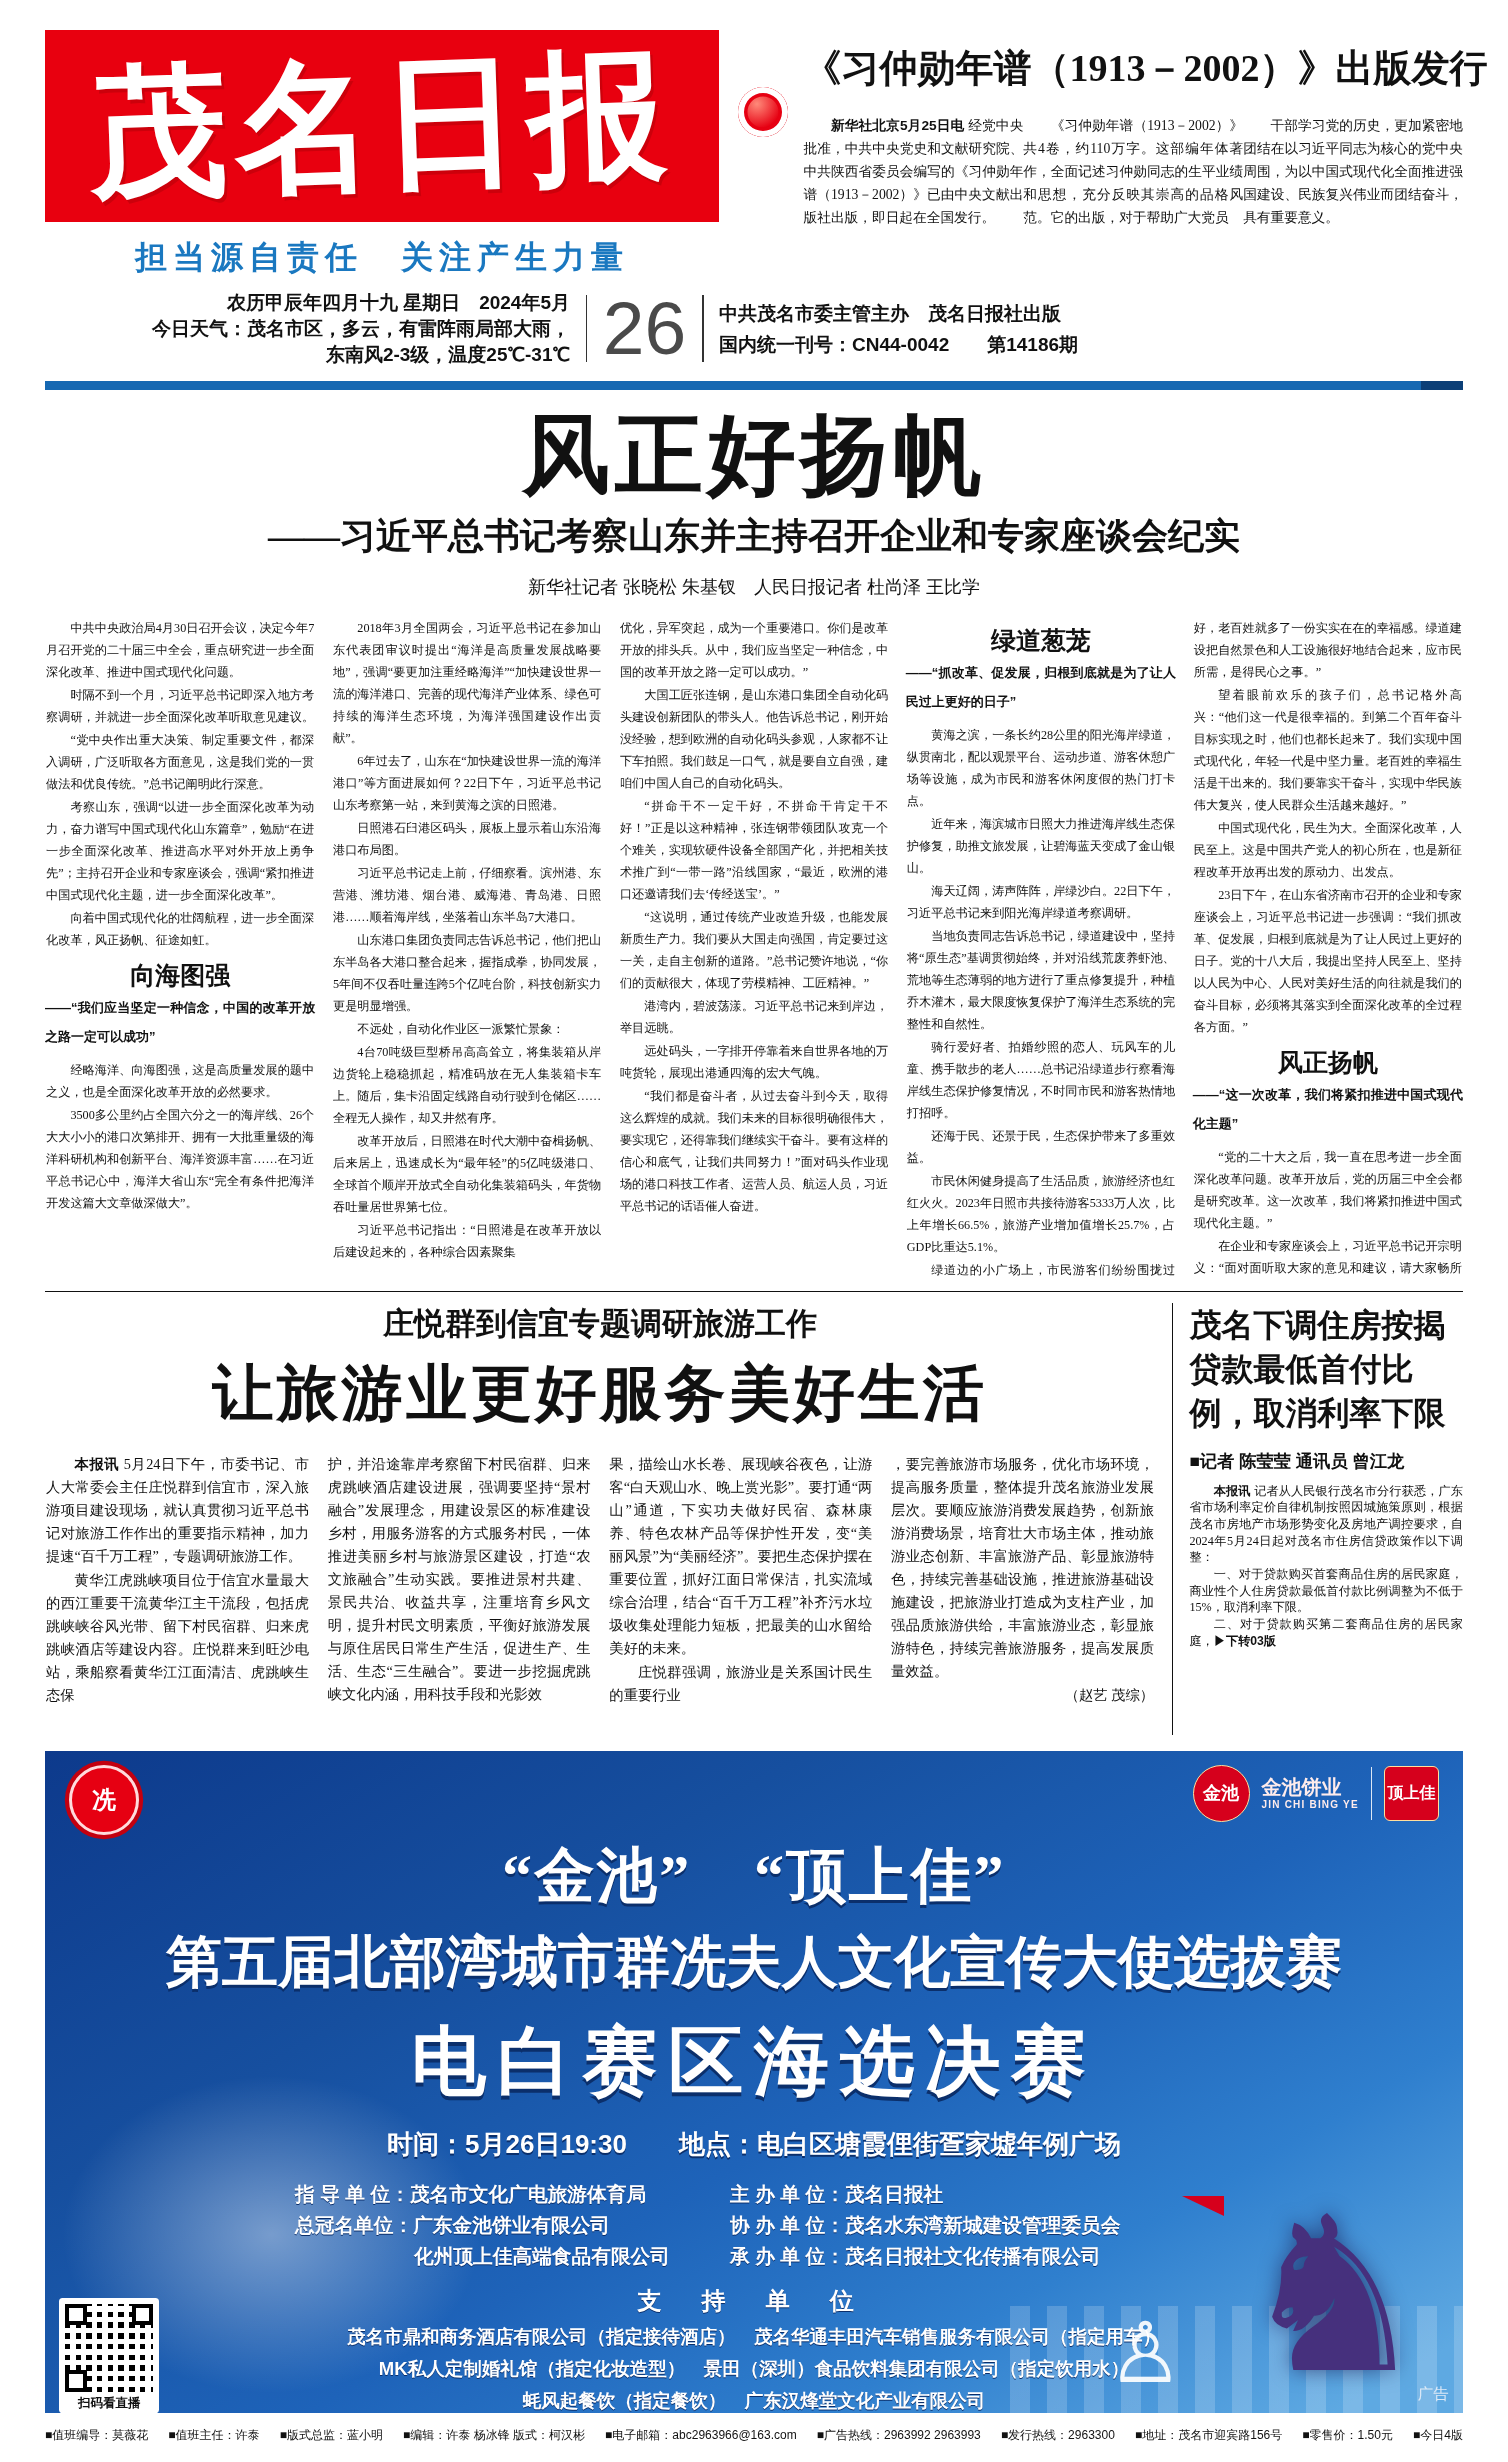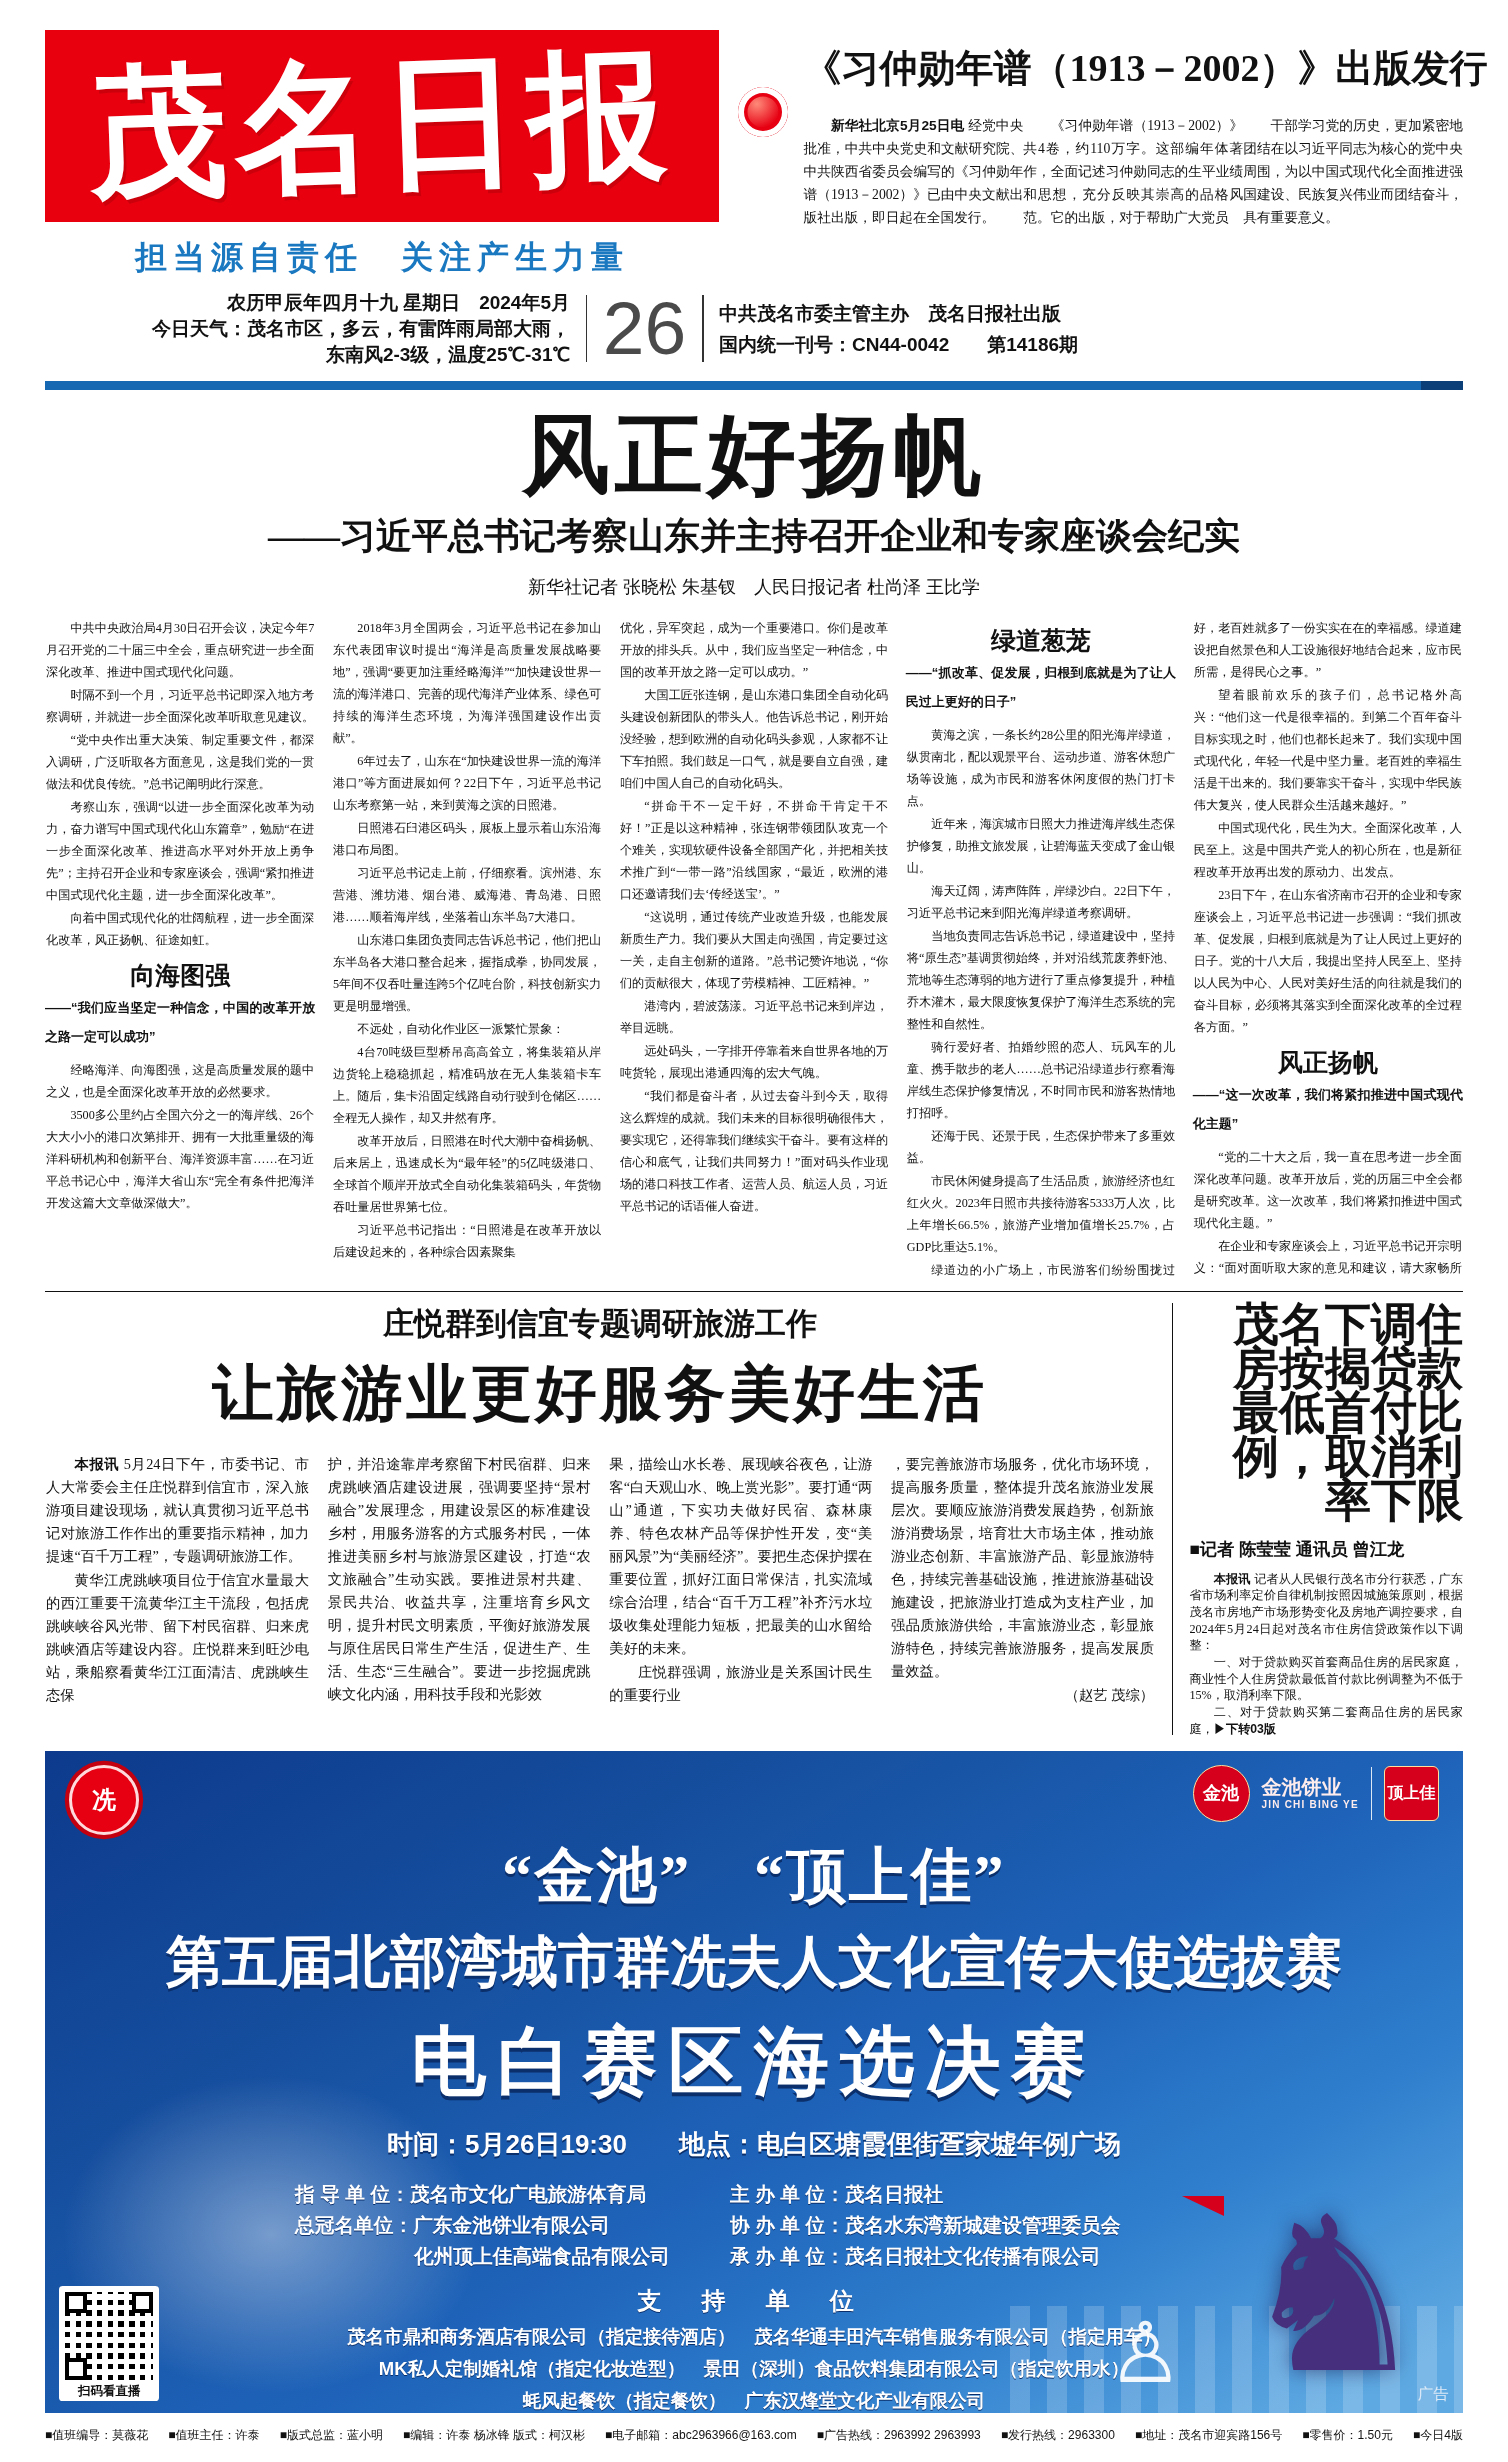--- a/index.html
+++ b/index.html
@@ -46,21 +46,21 @@
 
   
   .mid { display:flex; margin-top:13px; border-top:1.8px solid #111; padding-top:10.7px; height:444px; overflow:hidden; }
   .mid-left { width:1110px; flex:none; }
   .kicker { text-align:center; font-size:31px; font-weight:bold; }
   .mid-headline { text-align:center; font-size:61px; font-weight:bold; letter-spacing:3.6px; margin:8.4px 0 16.7px; }
   .mid-cols { display:flex; gap:16.7px; height:285px; overflow:hidden; }
   .mid-cols .col { flex:1; min-width:0; font-size:14.3px; line-height:23px; text-align:justify; }
   .credit { text-align:right !important; text-indent:0 !important; }
   .mid-right { flex:1; border-left:1.8px solid #111; margin-left:16.7px; padding-left:16.7px; min-width:0; }
-  .right-headline { font-size:46px; line-height:44px; font-weight:bold;text-align:right; }
+  .right-headline { font-size:32px; line-height:44px; font-weight:bold; }
   .right-byline { font-size:17.3px; font-family:"Liberation Sans",sans-serif; font-weight:bold; margin:14.3px 0 9.5px; }
   .right-body p { font-size:12.2px; line-height:16.7px; text-align:justify; text-indent:2em; margin:0; }
 
   
   .ad { position:relative; margin-top:15.5px; height:662px; overflow:hidden; color:#fff; text-align:center;
         font-family:"Liberation Sans",sans-serif;
         background:linear-gradient(150deg,#0d3a8c 0%,#164f9f 30%,#1e63b9 55%,#2f7fce 75%,#5ea9e2 95%); }
   .ad::before { content:""; position:absolute; left:-72px; bottom:-48px; width:597px; height:453px;
         background:radial-gradient(closest-side, rgba(255,255,255,.9), rgba(255,255,255,0) 70%); opacity:.45; pointer-events:none; }
   .ad::after { content:""; position:absolute; right:0; bottom:0; width:453px; height:107px; opacity:.18; pointer-events:none;
@@ -80,21 +80,21 @@
   .ad-brand { position:relative; z-index:2; font-size:60px; font-weight:bold; font-family:"Liberation Serif",serif; letter-spacing:2.4px; margin-top:1.2px; text-shadow:0 3px 0 #0b2f6b; }
   .ad-event { position:relative; z-index:2; font-size:56px; font-weight:bold; font-family:"Liberation Serif",serif; white-space:nowrap; margin-top:8.4px; text-shadow:0 3px 0 #0b2f6b; }
   .ad-stage { position:relative; z-index:2; font-size:75px; font-weight:bold; font-family:"Liberation Serif",serif; letter-spacing:10.7px; margin-top:10.7px; text-shadow:0 3.6px 0 #0b2f6b; }
   .ad-schedule { position:relative; z-index:2; font-size:26px; font-weight:bold; margin-top:14.3px; text-shadow:0 1.8px 0 #0b2f6b; }
   .ad-orgs { position:relative; z-index:2; display:grid; grid-template-columns:501px 1fr; width:1050px; margin:16.7px auto 0; font-size:19.7px; font-weight:bold; line-height:31px; text-align:left; }
   .ad-orgs .cell { white-space:nowrap; text-shadow:0 1.2px 0 #0b2f6b; }
   .ad-orgs .cell.l { padding-left:66px; } .ad-orgs .cell.cont { padding-left:185px; }
   .ad-support-h { position:relative; z-index:2; font-size:24px; font-weight:bold; letter-spacing:16.7px; margin-top:13px; text-shadow:0 1.2px 0 #0b2f6b; }
   .ad-sponsors { position:relative; z-index:2; font-size:18.5px; font-weight:bold; line-height:32px; margin-top:3.6px; }
   .ad-sponsors div { text-shadow:0 1.2px 0 #0b2f6b; }
-  .qr-box { position:absolute; z-index:3; left:14.3px; bottom:12px; width:100px; height:115px; background:#fff; border-radius:3.6px; padding:6px; }
+  .qr-box { position:absolute; z-index:3; left:14.3px; bottom:0; width:100px; height:115px; background:#fff; border-radius:3.6px; padding:6px; }
   .qr { position:relative; width:88px; height:88px;
         background-image:repeating-linear-gradient(0deg,#000 0 5.4px,#fff 5.4px 10.7px), repeating-linear-gradient(90deg,#000 0 5.4px,#fff 5.4px 10.7px);
         background-blend-mode:screen; }
   .qr i { position:absolute; width:21.5px; height:21.5px; background:#fff; border:4.8px solid #000; }
   .qr i:nth-child(1){left:0;top:0;} .qr i:nth-child(2){right:0;top:0;} .qr i:nth-child(3){left:0;bottom:0;}
   .qr-caption { color:#111; font-size:12.5px; text-align:center; margin-top:3.6px; font-weight:bold; }
   .statue { position:absolute; z-index:2; right:33px; bottom:9.5px; font-size:215px; line-height:1; color:#46307d;
             font-family:"DejaVu Sans",sans-serif; text-shadow:0 0 20px rgba(16,8,60,.55); }
   .statue-flag { position:absolute; z-index:2; right:239px; bottom:197px; width:0; height:0;
             border-top:20px solid #d6001c; border-left:42px solid transparent; }

